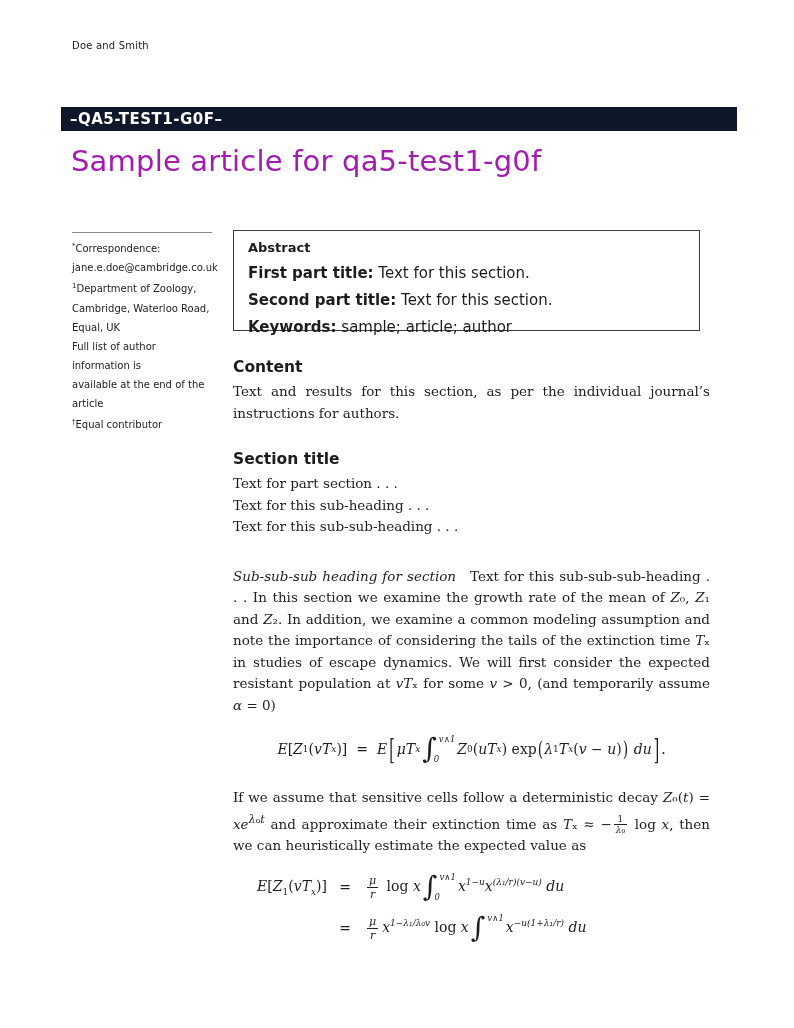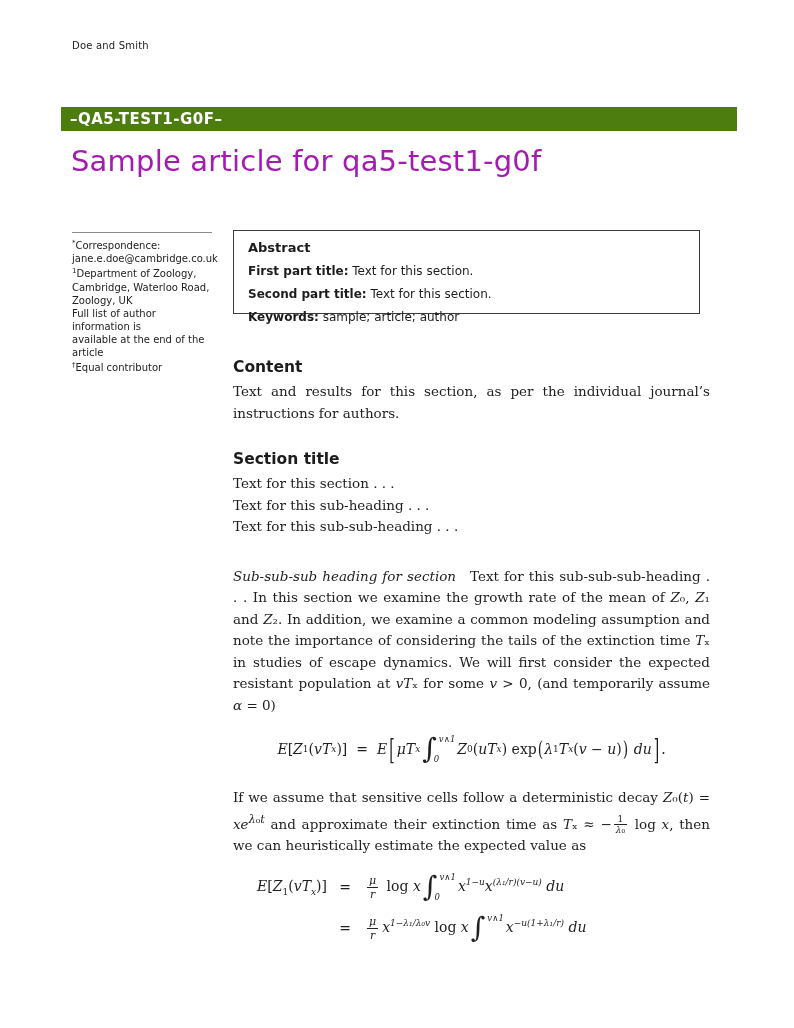--- a/index.html
+++ b/index.html
@@ -30,30 +30,30 @@
   }
   .authors{
     position:absolute;left:72px;top:194px;width:600px;
     font-size:13px;color:#222;
   }
   .authors sup{font-size:8px;}
   
   .sidebar{
     position:absolute;left:72px;top:232px;width:140px;
     border-top:1px solid #8a8a8a;padding-top:4px;
-    font-size:10px;line-height:13px;color:#222;
+    font-size:10px;line-height:19px;color:#222;
   }
   .side-line sup{font-size:7px;}
   .abstract-box{
-    position:absolute;left:233px;top:230px;width:467px;height:84px;
+    position:absolute;left:233px;top:230px;width:467px;height:101px;
     border:1.5px solid #3c3c3c;box-sizing:border-box;
     padding:9px 14px;
   }
   .abstract-heading{font-size:13px;font-weight:bold;margin-bottom:9px;}
-  .abstract-row{font-size:12px;margin-bottom:9px;}
+  .abstract-row{font-size:15px;margin-bottom:9px;}
   .abstract-row b{font-weight:bold;}
   
   .main{
     position:absolute;left:233px;top:358px;width:477px;
   }
   .h-major{font-size:15.5px;font-weight:bold;margin:0 0 5px 0;}
   .h-sub{font-size:12.5px;font-weight:normal;margin:0 0 4px 0;}
   .h-subsub{font-family:"DejaVu Serif",serif;font-style:italic;font-size:13.5px;margin:0 0 4px 0;}
   .body-text{
     font-family:"DejaVu Serif",serif;
@@ -98,50 +98,50 @@
   .mlims .mlsup{margin-left:2px;}
   .mlims .mlsub{margin-left:-3px;}
 </style>
 </head>
 <body>
 
 <div class="page">
 
   <div class="runhead">Doe and Smith</div>
 
-  <div class="banner" style="background: #4d7c0f; color: rgb(255, 255, 255);">–QA5-TEST1-G0F–</div>
+  <div class="banner" style="background: #0f172a; color: rgb(255, 255, 255);">–QA5-TEST1-G0F–</div>
 
   <h1 class="title" style="margin:0;">Sample article for qa5-test1-g0f</h1>
 
 
   <div class="sidebar">
       <div class="side-line"><sup>*</sup>Correspondence:</div>
       <div class="side-line">jane.e.doe@cambridge.co.uk</div>
       <div class="side-line"><sup>1</sup>Department of Zoology,</div>
       <div class="side-line">Cambridge, Waterloo Road,</div>
-      <div class="side-line">Zoology, UK</div>
+      <div class="side-line">Equal, UK</div>
       <div class="side-line">Full list of author information is</div>
       <div class="side-line">available at the end of the article</div>
       <div class="side-line"><sup>†</sup>Equal contributor</div>
     </div>
 
   <div class="abstract-box">
     <div class="abstract-heading">Abstract</div>
     <div class="abstract-row"><b>First part title:</b><span> Text for this section.</span></div>
     <div class="abstract-row"><b>Second part title:</b><span> Text for this section.</span></div>
     <div class="abstract-row"><b>Keywords:</b><span> sample; article; author</span></div>
   </div>
 
   <div class="main">
 
     <div class="h-major">Content</div>
     <p class="body-text">Text and results for this section, as per the individual journal’s instructions for authors.</p>
 
     <div class="h-major mt26">Section title</div>
-    <p class="body-text">Text for this section . . .</p>
+    <p class="body-text">Text for part section . . .</p>
 
     <p class="body-text">Text for this sub-heading . . .</p>
 
     <p class="body-text">Text for this sub-sub-heading . . .</p>
 
     <p class="body-text mt28"><span class="runin">Sub-sub-sub heading for section</span><span class="runin-gap"></span><span>Text for this sub-sub-sub-heading . . . In this section we examine the growth rate of the mean of <i>Z</i>₀, <i>Z</i>₁ and <i>Z</i>₂. In addition, we examine a common modeling assumption and note the importance of considering the tails of the extinction time <i>T</i>ₓ in studies of escape dynamics. We will first consider the expected resistant population at <i>vT</i>ₓ for some <i>v</i> &gt; 0, (and temporarily assume <i>α</i> = 0)</span></p>
 
     <div class="eq-display">
         <span class="m-it">E</span>
         <span class="m-rm">[</span>

